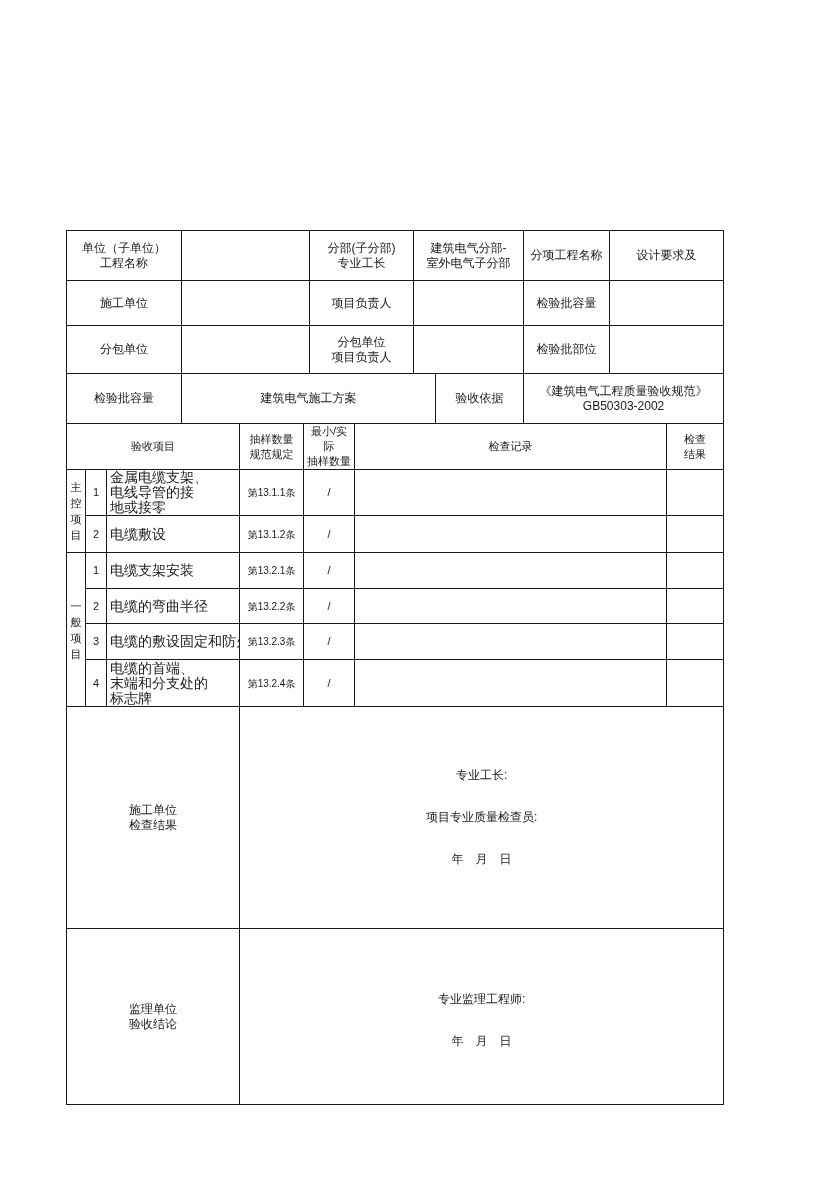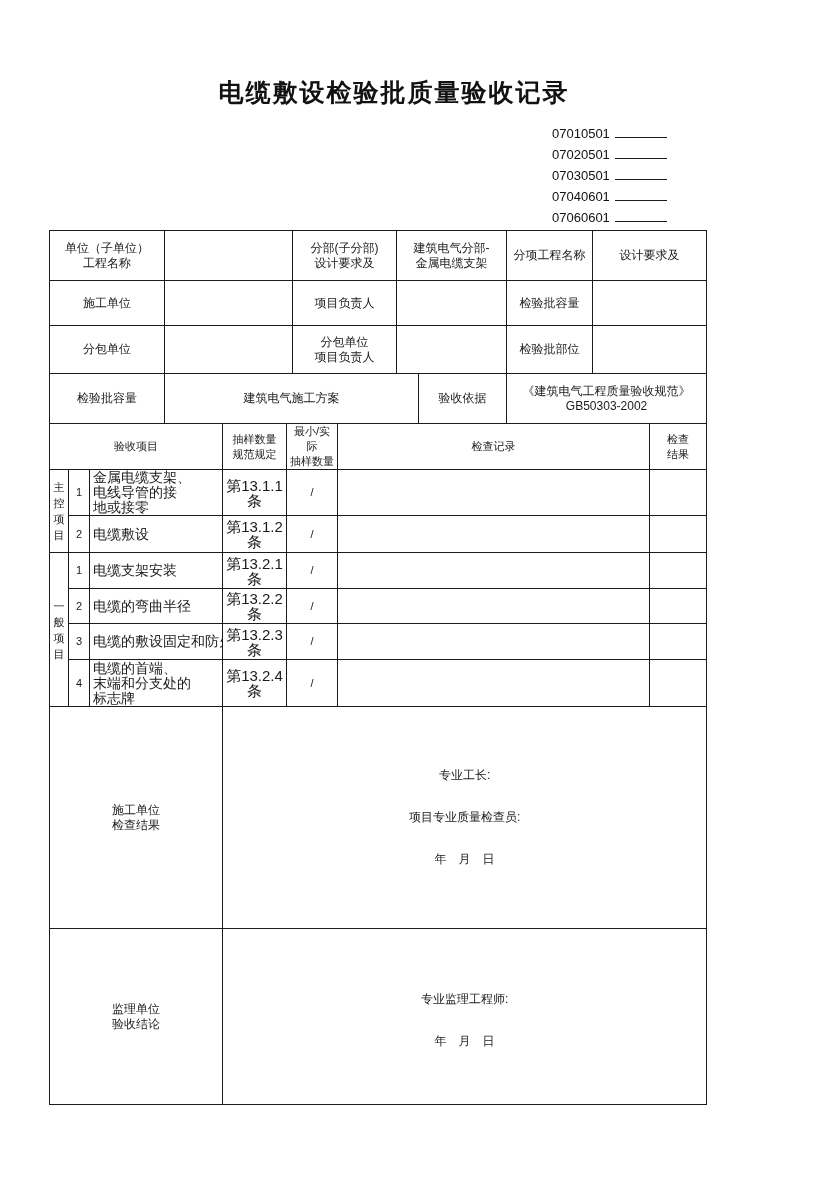--- a/index.html
+++ b/index.html
@@ -15,71 +15,53 @@
     font-size:25px;font-weight:bold;letter-spacing:2px;color:#111;
   }
   .codes{position:absolute;left:552px;top:122px;}
   .code-row{height:21px;line-height:21px;white-space:nowrap;}
   .code-num{font-size:13px;color:#111;}
   .code-underline{
     display:inline-block;width:52px;height:13px;margin-left:5px;
     border-bottom:1px solid #1a1a1a;vertical-align:baseline;
   }
   table.form{
-    position:absolute;left:49px;top:230px;width:658px;
+    position:absolute;left:66px;top:230px;width:658px;
     border-collapse:collapse;table-layout:fixed;
   }
   td{
     border:1px solid #1a1a1a;
     font-size:12px;line-height:15px;
     text-align:center;vertical-align:middle;
     padding:0 2px;overflow:hidden;
     white-space:pre-line;color:#1a1a1a;
   }
   td.items-area{font-size:11px;}
   td.item-name{
     text-align:left;padding:0 0 0 3px;
     font-size:14px;line-height:15px;word-break:keep-all;
   }
   td.grp{line-height:16px;padding:0;font-size:11px;}
-  td.clause{font-size:15px;letter-spacing:0;}
+  td.clause{font-size:10px;letter-spacing:0;}
   td.sig-cell{padding:12px;}
   .sig-block{
     display:flex;flex-direction:column;justify-content:center;align-items:center;
     gap:27px;height:167px;font-size:12px;
   }
   .sig-block2{
     display:flex;flex-direction:column;justify-content:center;align-items:center;
     gap:27px;height:121px;font-size:12px;padding-top:8px;box-sizing:border-box;text-align:center;
   }
 </style>
 </head>
 <body>
 
 <div class="page">
 
-  <h1 class="title">电缆敷设检验批质量验收记录</h1>
-
-  <div class="codes">
-    <div class="code-row">
-      <span class="code-num">07010501</span><span class="code-underline"></span>
-    </div>
-    <div class="code-row">
-      <span class="code-num">07020501</span><span class="code-underline"></span>
-    </div>
-    <div class="code-row">
-      <span class="code-num">07030501</span><span class="code-underline"></span>
-    </div>
-    <div class="code-row">
-      <span class="code-num">07040601</span><span class="code-underline"></span>
-    </div>
-    <div class="code-row">
-      <span class="code-num">07060601</span><span class="code-underline"></span>
-    </div>
-  </div>
+
 
   <table class="form">
     <colgroup>
       <col style="width:19px">
         <col style="width:21px">
         <col style="width:75px">
       <col style="width:58px">
         <col style="width:64px">
         <col style="width:6px">
       <col style="width:45px">
@@ -90,23 +72,23 @@
         <col style="width:57px">
       <col style="width:57px">
     </colgroup>
 
     <tbody>
         <tr style="height:50px">
       <td colspan="3">单位（子单位）
 工程名称</td>
       <td colspan="3"></td>
       <td colspan="2">分部(子分部)
-设计要求及</td>
+专业工长</td>
       <td colspan="2">建筑电气分部-
-金属电缆支架</td>
+室外电气子分部</td>
       <td>分项工程名称</td>
       <td colspan="2">设计要求及</td>
     </tr>
 
     <tr style="height:45px">
       <td colspan="3">施工单位</td>
       <td colspan="3"></td>
       <td colspan="2">项目负责人</td>
       <td colspan="2"></td>
       <td>检验批容量</td>

